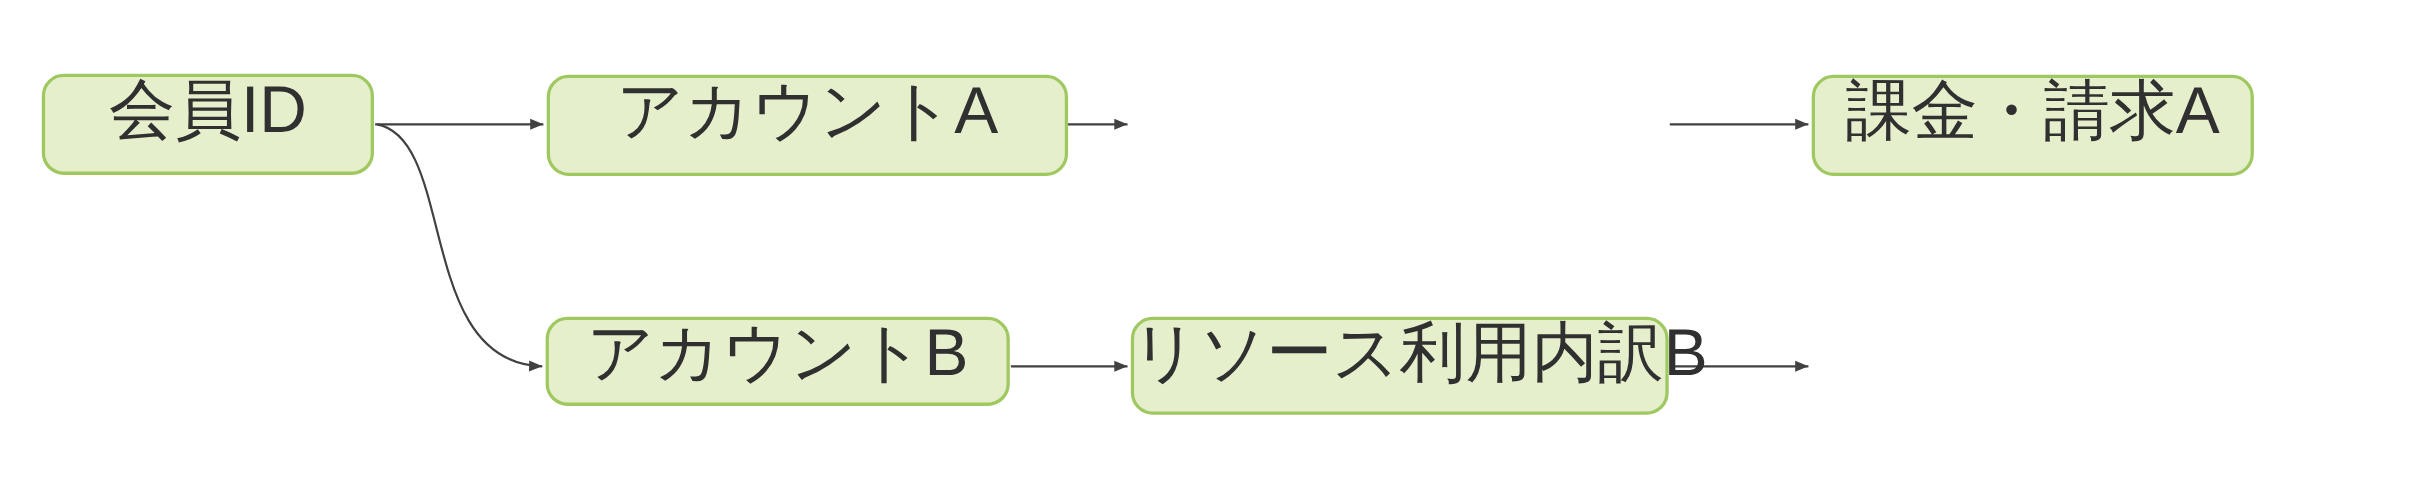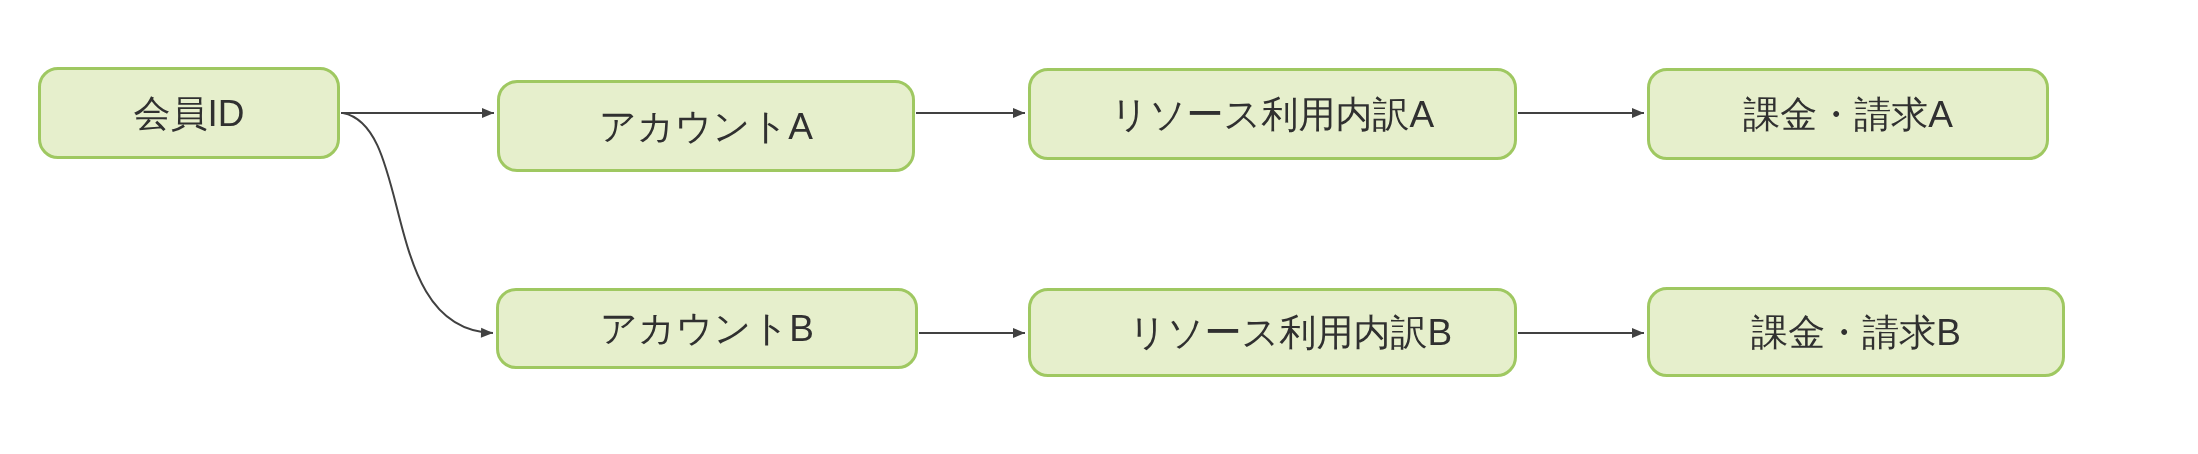--- a/index.html
+++ b/index.html
@@ -31,30 +31,29 @@
     fill: var(--connector, #414141);
     stroke: none;
   }
   .node {
     position: absolute;
     box-sizing: border-box;
     background: var(--node-fill, #e6efcc);
     border: 3px solid var(--node-border, #9fc861);
     border-radius: 20px;
     display: flex;
-    align-items: center;
     justify-content: center;
-    font-size: 37px;
+    font-size: 60px;
     line-height: 1;
     color: var(--text-color, #303030);
     white-space: nowrap;
   }
   
   .n0 { left: 38px;   top: 67px;  width: 302px; height: 92px; }
-  .n1 { left: 497px;  top: 80px;  width: 418px; height: 92px; }
+  .n1 { left: 497px;  top: 68px;  width: 474px; height: 92px; }
   .n2 { left: 1028px; top: 68px;  width: 489px; height: 92px; }
   .n3 { left: 1647px; top: 68px;  width: 402px; height: 92px; }
   
   .n4 { left: 496px;  top: 288px; width: 422px; height: 81px; }
   .n5 { left: 1028px; top: 288px; width: 489px; height: 89px; padding-left: 36px; }
   .n6 { left: 1647px; top: 287px; width: 418px; height: 90px; }
 </style>
 </head>
 <body>
 
@@ -73,29 +72,23 @@
     <path class="link" d="M919,333 H1025" marker-end="url(#arrow)"></path>
     <path class="link" d="M1518,333 H1644" marker-end="url(#arrow)"></path>
   </svg>
 
   <div class="node n0">
     <span>会員ID</span>
   </div>
   <div class="node n1">
     <span>アカウントA</span>
   </div>
-  <div class="node n2">
-    <span>リソース利用内訳A</span>
-  </div>
   <div class="node n3">
     <span>課金・請求A</span>
   </div>
   <div class="node n4">
     <span>アカウントB</span>
   </div>
   <div class="node n5">
     <span>リソース利用内訳B</span>
   </div>
-  <div class="node n6">
-    <span>課金・請求B</span>
-  </div>
 
 </div>
 
 </body></html>

